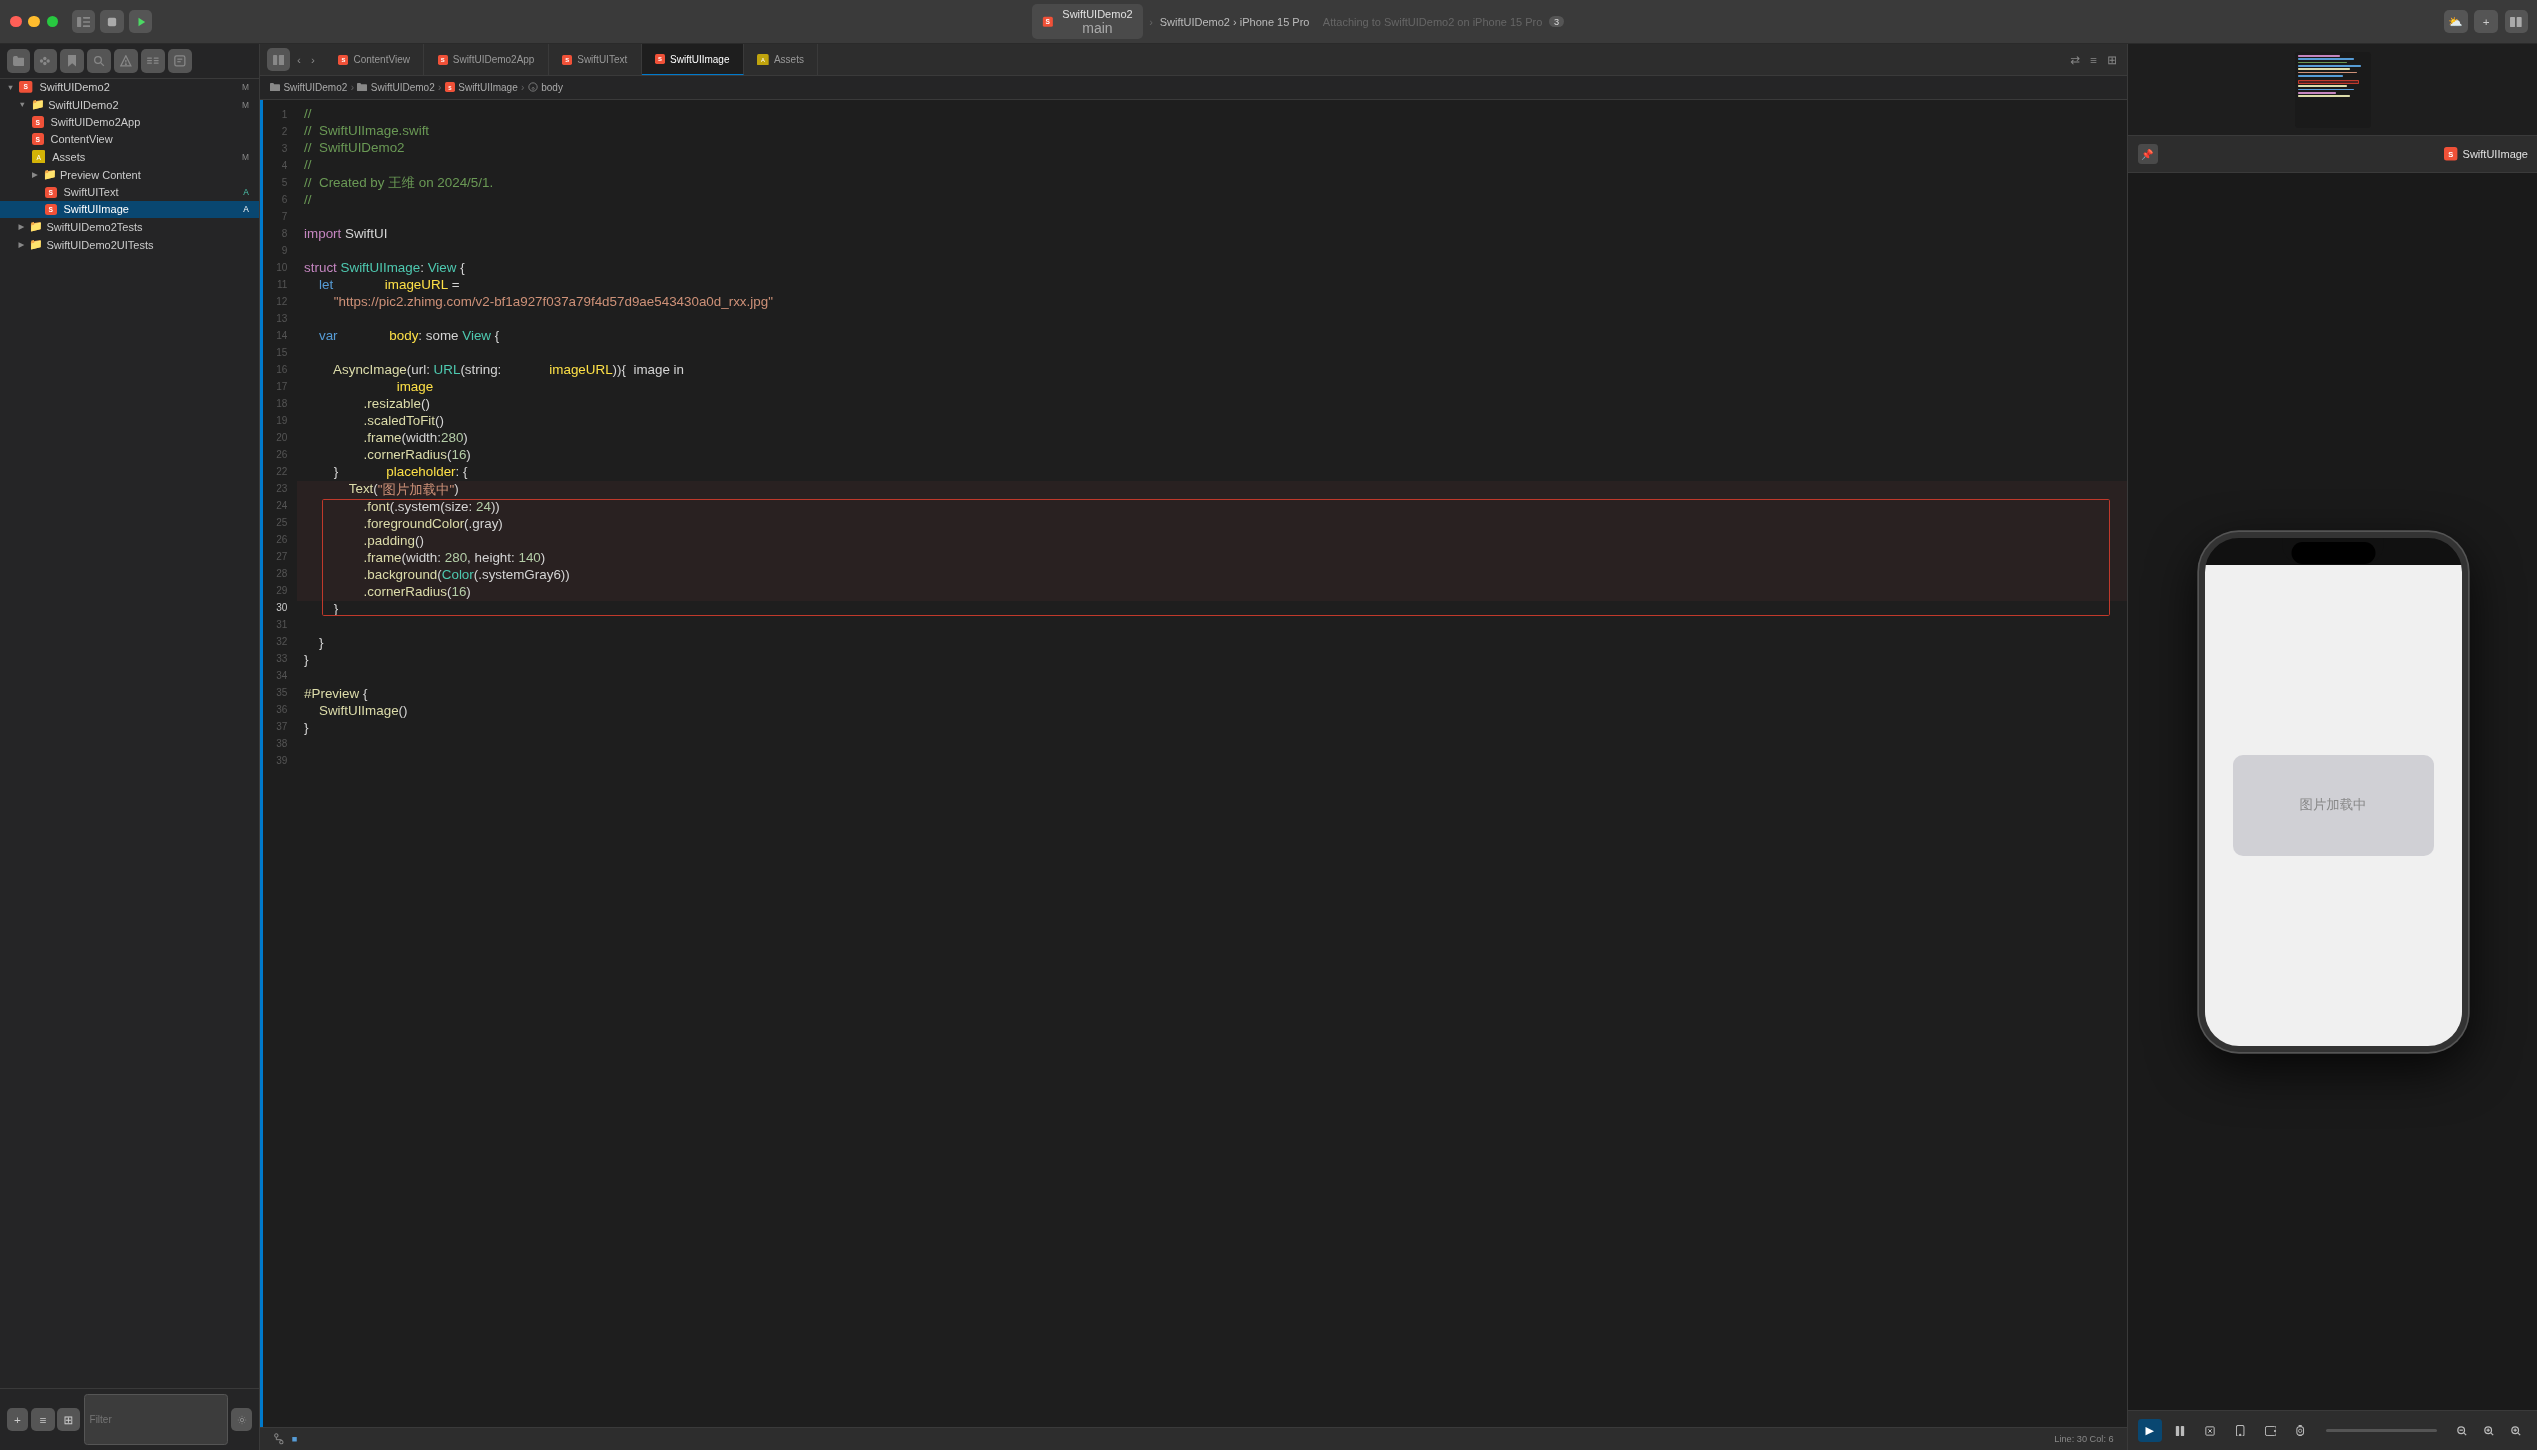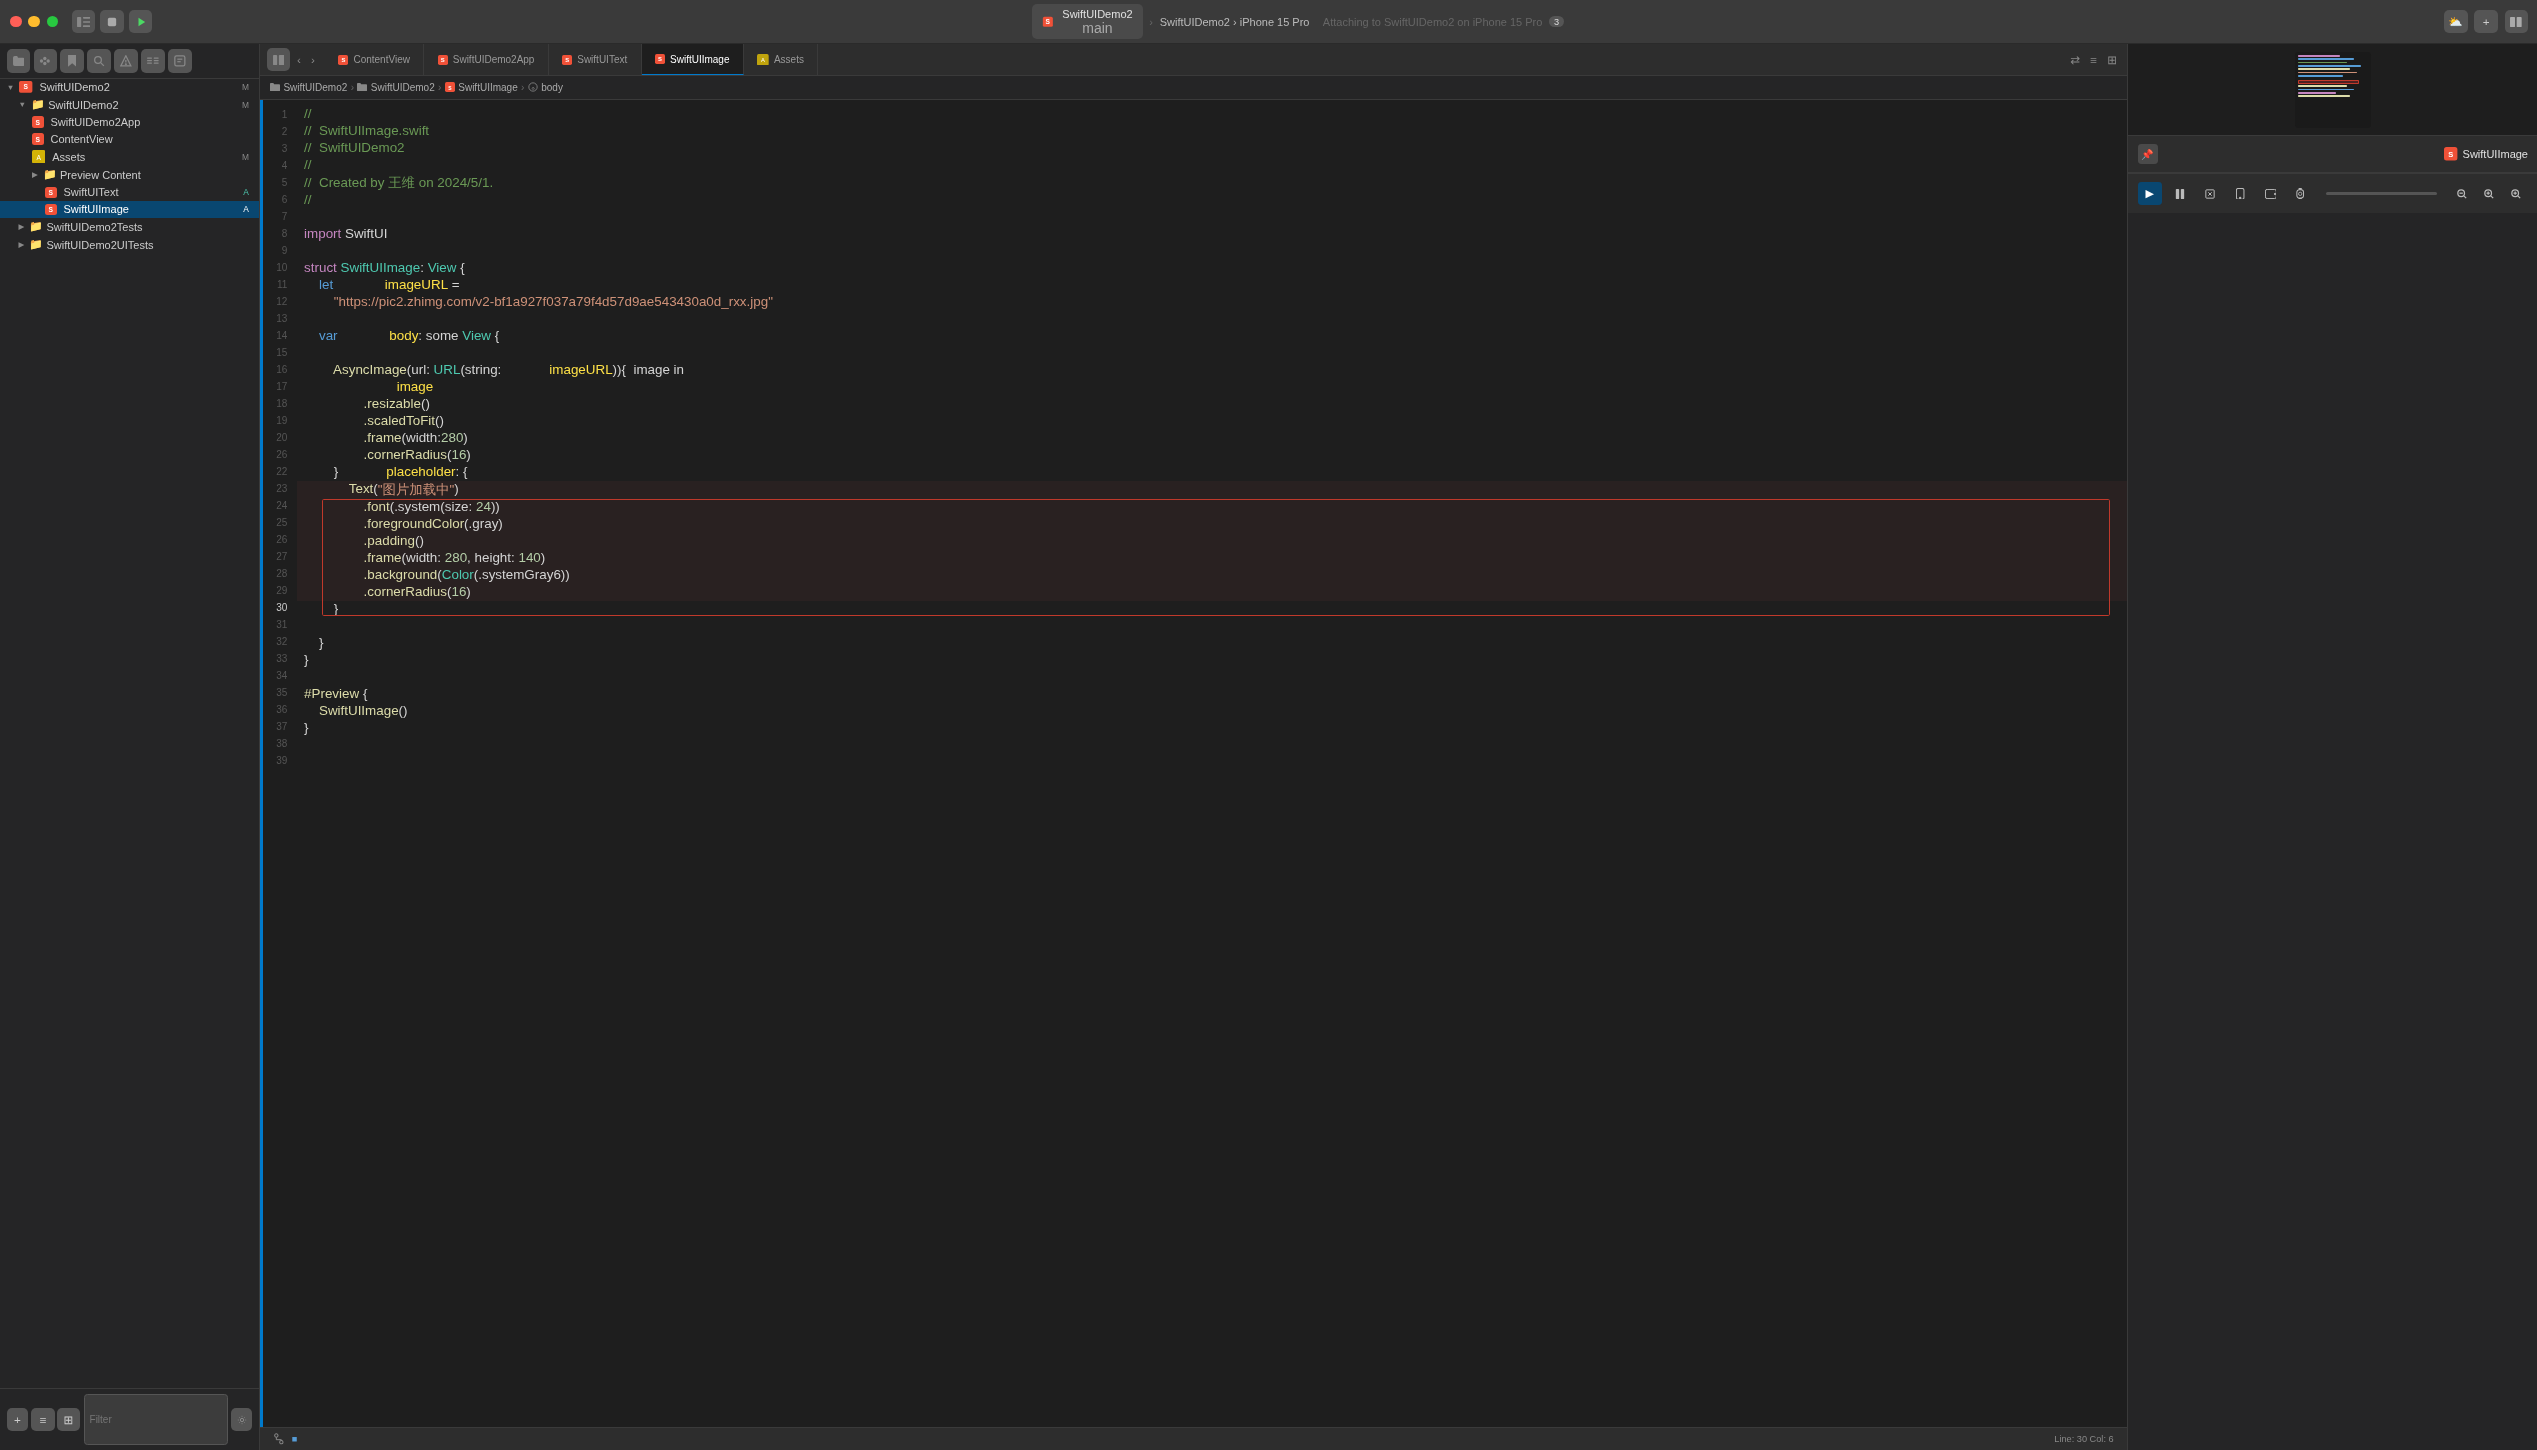--- a/index.html
+++ b/index.html
@@ -876,20 +876,39 @@
       <div class="pin-btn">📌</div>
       <div style="display:flex;align-items:center;gap:5px;">
         <svg width="13.4" height="13.4" viewBox="0 0 16 16">
           <rect x="0" y="0" width="16" height="16" rx="3" fill="#f05138"></rect>
           <text x="8" y="12" text-anchor="middle" font-size="9" fill="white" font-weight="bold">S</text>
         </svg>
         <span class="right-panel-title">SwiftUIImage</span>
       </div>
     </div>
 
+    <div class="phone-preview">
+      <div class="iphone-frame">
+
+        <div class="iphone-notch">
+          <div class="dynamic-island"></div>
+        </div>
+
+        <div class="iphone-side-btn right"></div>
+        <div class="iphone-side-btn left1"></div>
+        <div class="iphone-side-btn left2"></div>
+        <div class="iphone-side-btn left3"></div>
+
+        <div class="iphone-screen">
+          <div class="placeholder-box">
+            <span>图片加载中</span>
+          </div>
+        </div>
+      </div>
+    </div>
 
     <div class="phone-bottom-bar">
       <div class="phone-tool-btn active">▶</div>
       <div class="phone-tool-btn">
         <svg width="10" height="10" viewBox="0 0 12 12" fill="#bbb">
           <rect x="1" y="0" width="4" height="12" rx="1"></rect>
           <rect x="7" y="0" width="4" height="12" rx="1"></rect>
         </svg>
       </div>
       <div class="phone-tool-btn">

